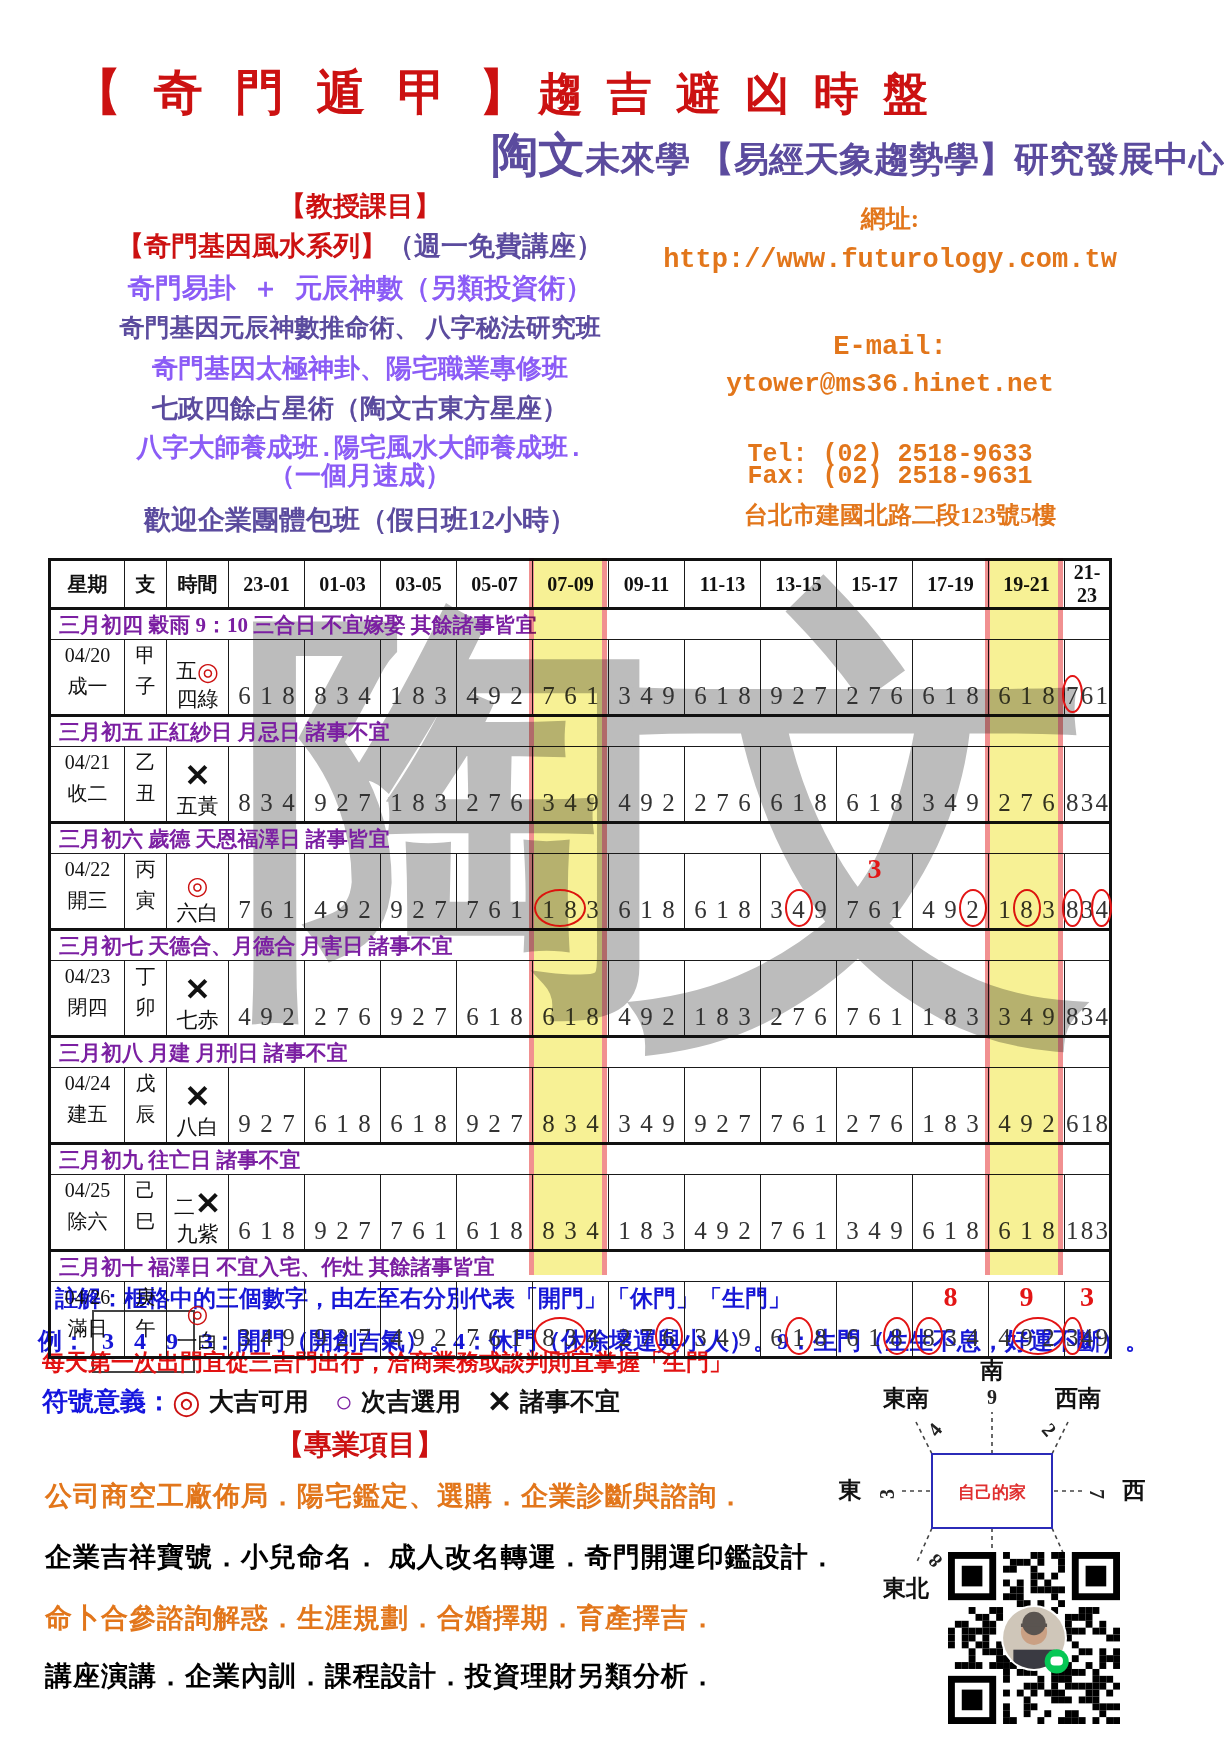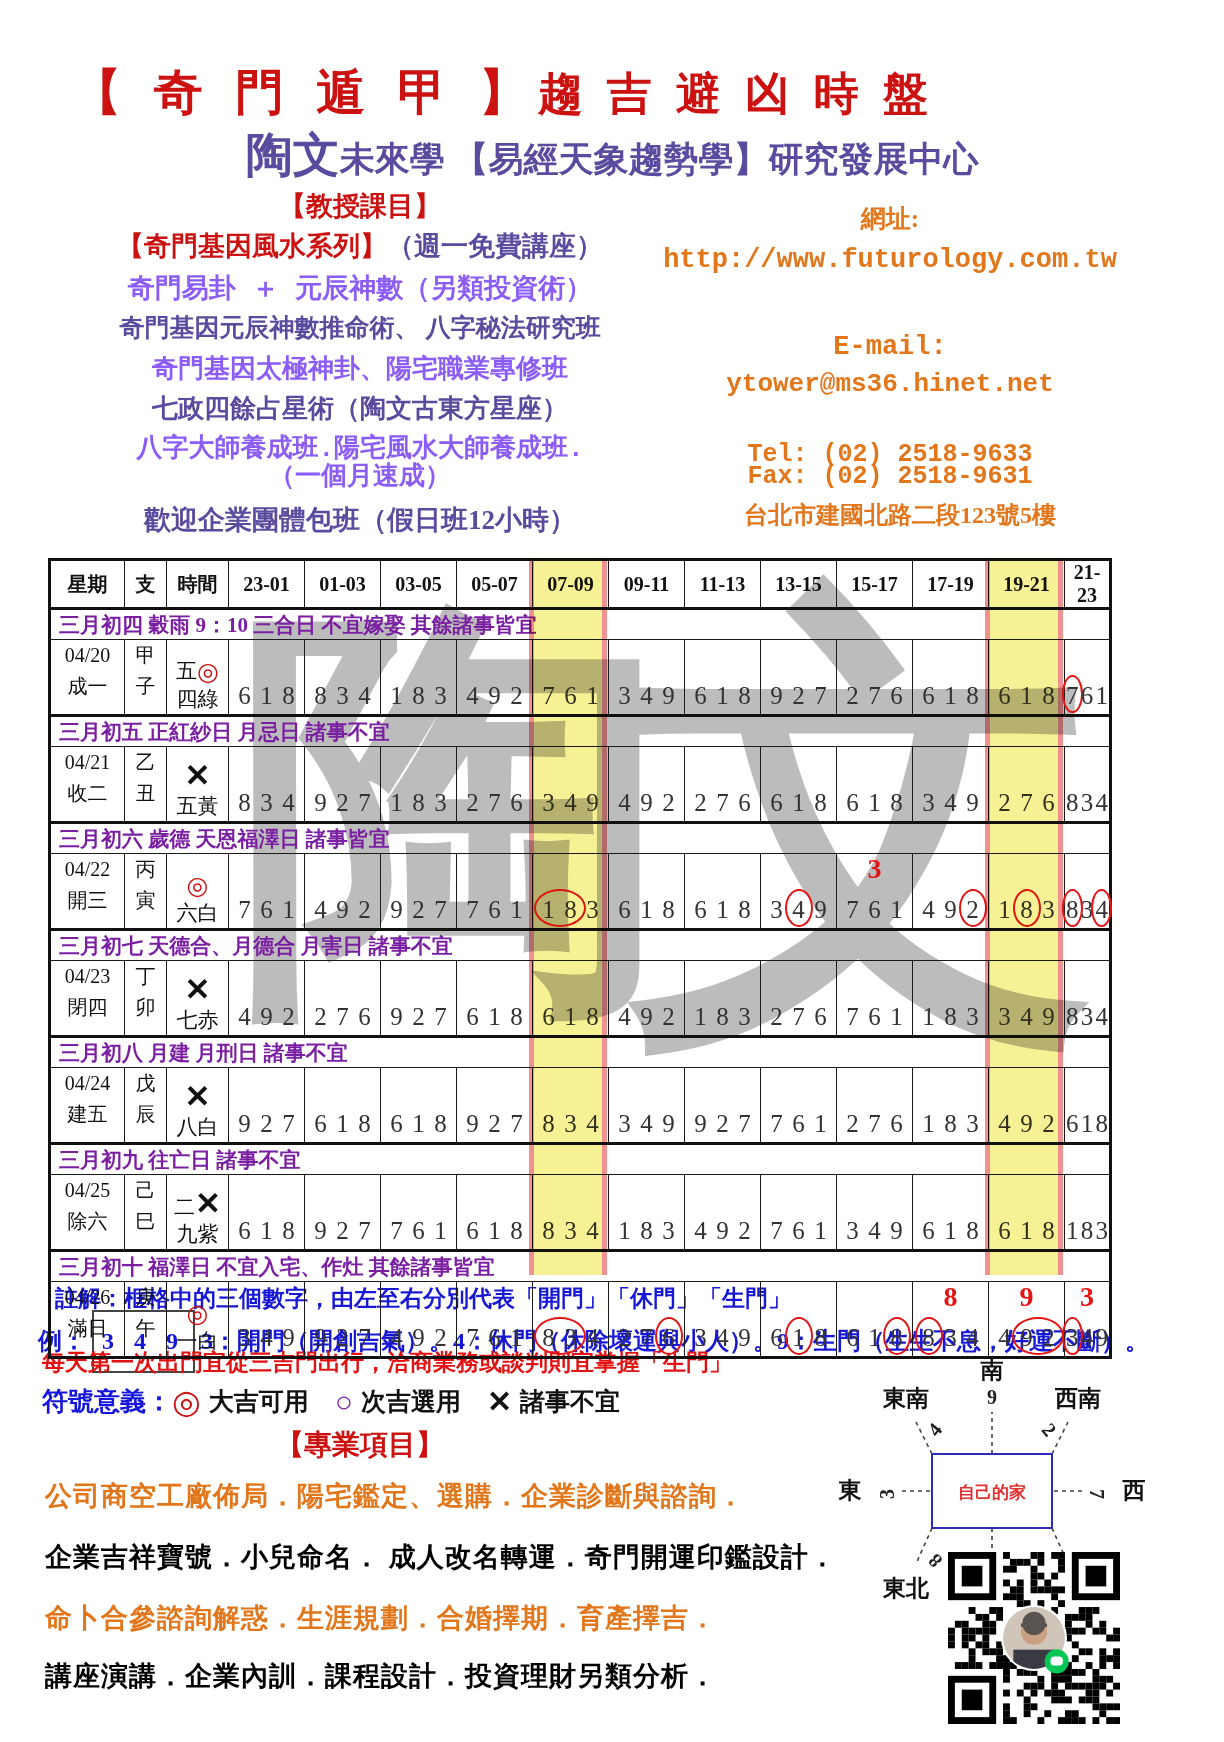--- a/index.html
+++ b/index.html
@@ -3,21 +3,21 @@
 <meta charset="utf-8">
 <style>
   html,body{margin:0;padding:0;}
   body{width:1224px;height:1742px;position:relative;background:#ffffff;overflow:hidden;
        font-family:"Liberation Serif","DejaVu Serif",serif;color:#111;}
   .abs{position:absolute;}
   
   .title{top:60px;left:0;width:1024px;text-align:center;font-weight:bold;color:#cc1111;}
   .title .t1{font-size:49px;letter-spacing:10px;}
   .title .t2{font-size:45px;letter-spacing:24px;}
-  .subtitle{top:124px;left:0;width:1224px;text-align:center;color:#5b4b9e;font-weight:bold;font-size:35px;}
+  .subtitle{top:124px;left:0;width:1224px;text-align:right;color:#5b4b9e;font-weight:bold;font-size:35px;}
   .subtitle .brand{font-size:47px;}
   .lline{position:absolute;left:20px;width:680px;text-align:center;font-weight:bold;}
   .red{color:#cc1111;} .purple{color:#5b4b9e;} .blue{color:#8b5cf6;font-family:Liberation Mono, monospace;} .orange{color:#e2761b;}
   .dkred{color:#000000;}
   .courses-heading{top:188px;font-size:27px;color:#cc1111;}
   .series-line{top:228px;font-size:27px;}
   .welcome{top:502px;font-size:27px;color:#5b4b9e;}
   .cline{position:absolute;left:640px;width:500px;text-align:center;font-weight:bold;color:#e2761b;}
   .mono{font-family:"Liberation Mono","DejaVu Sans Mono",monospace;}
   

